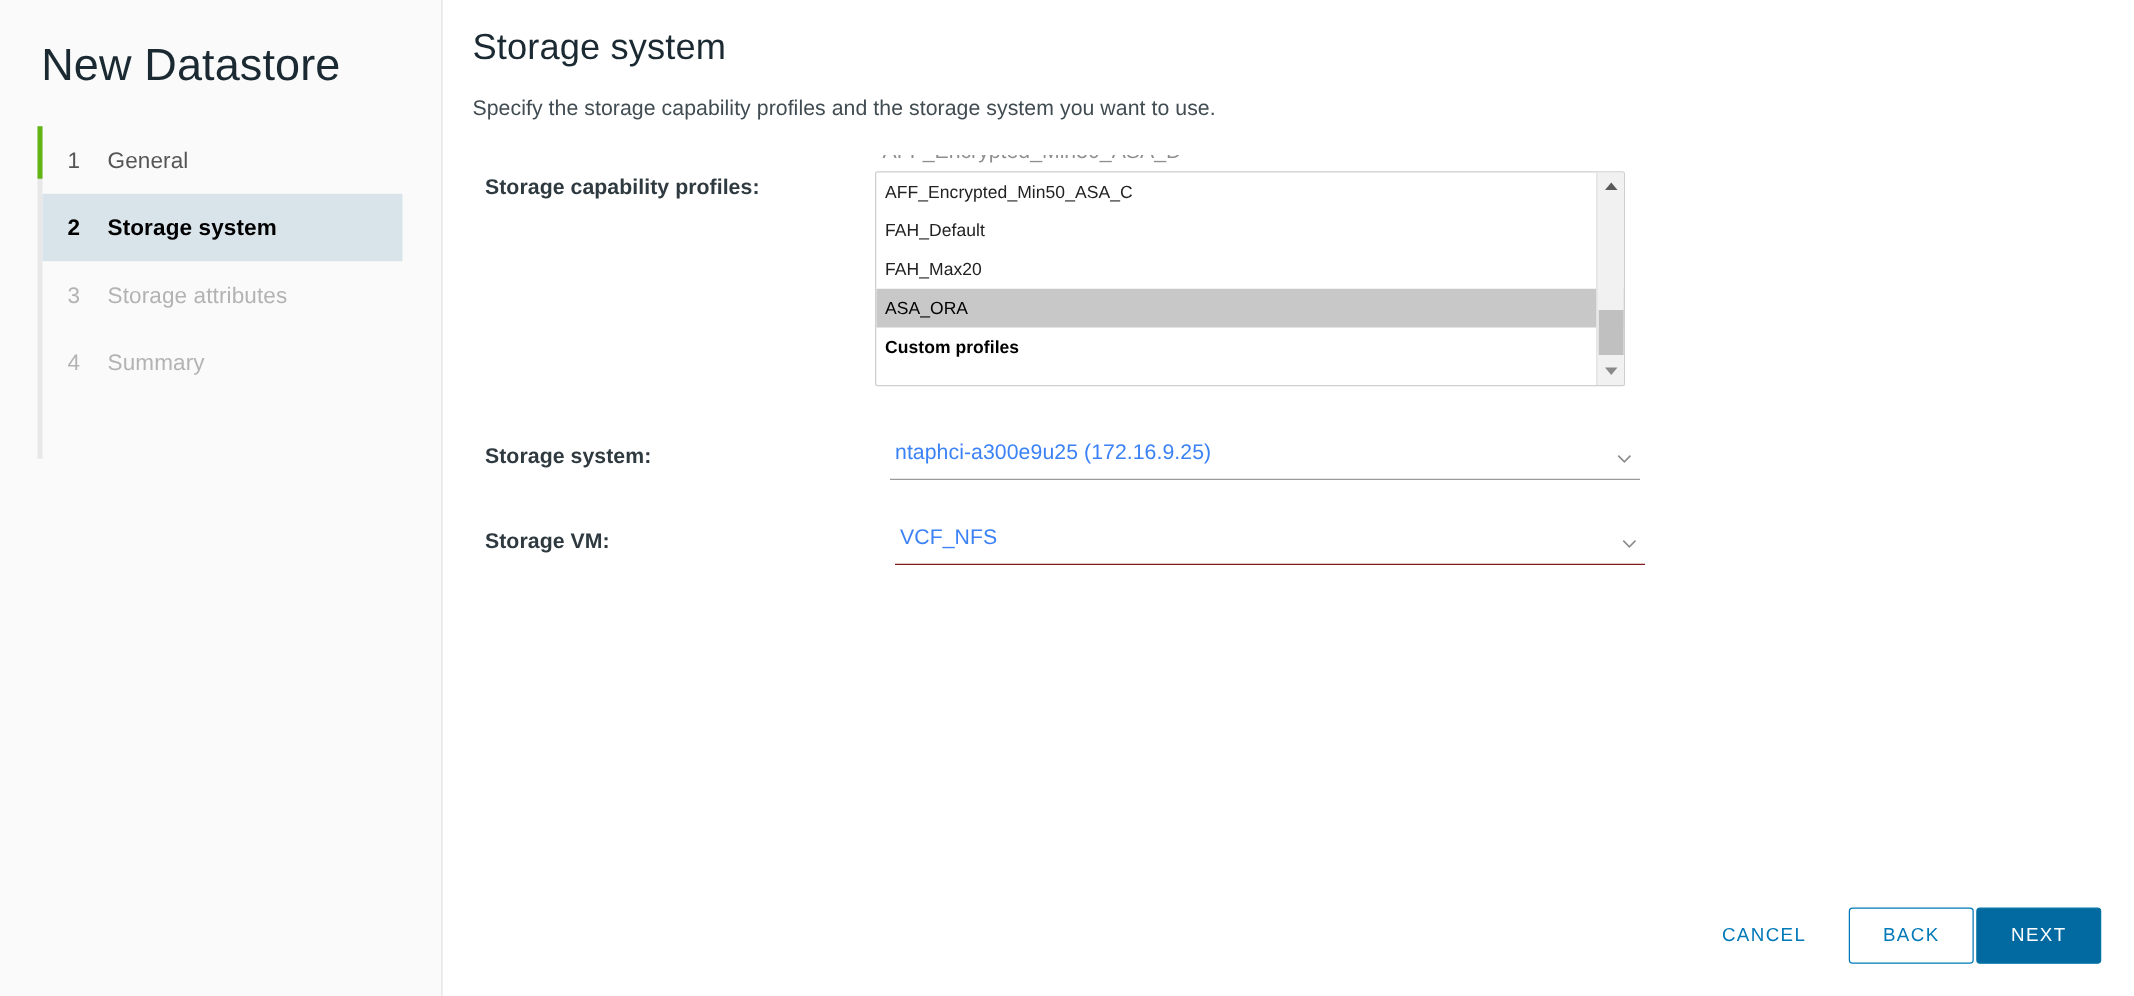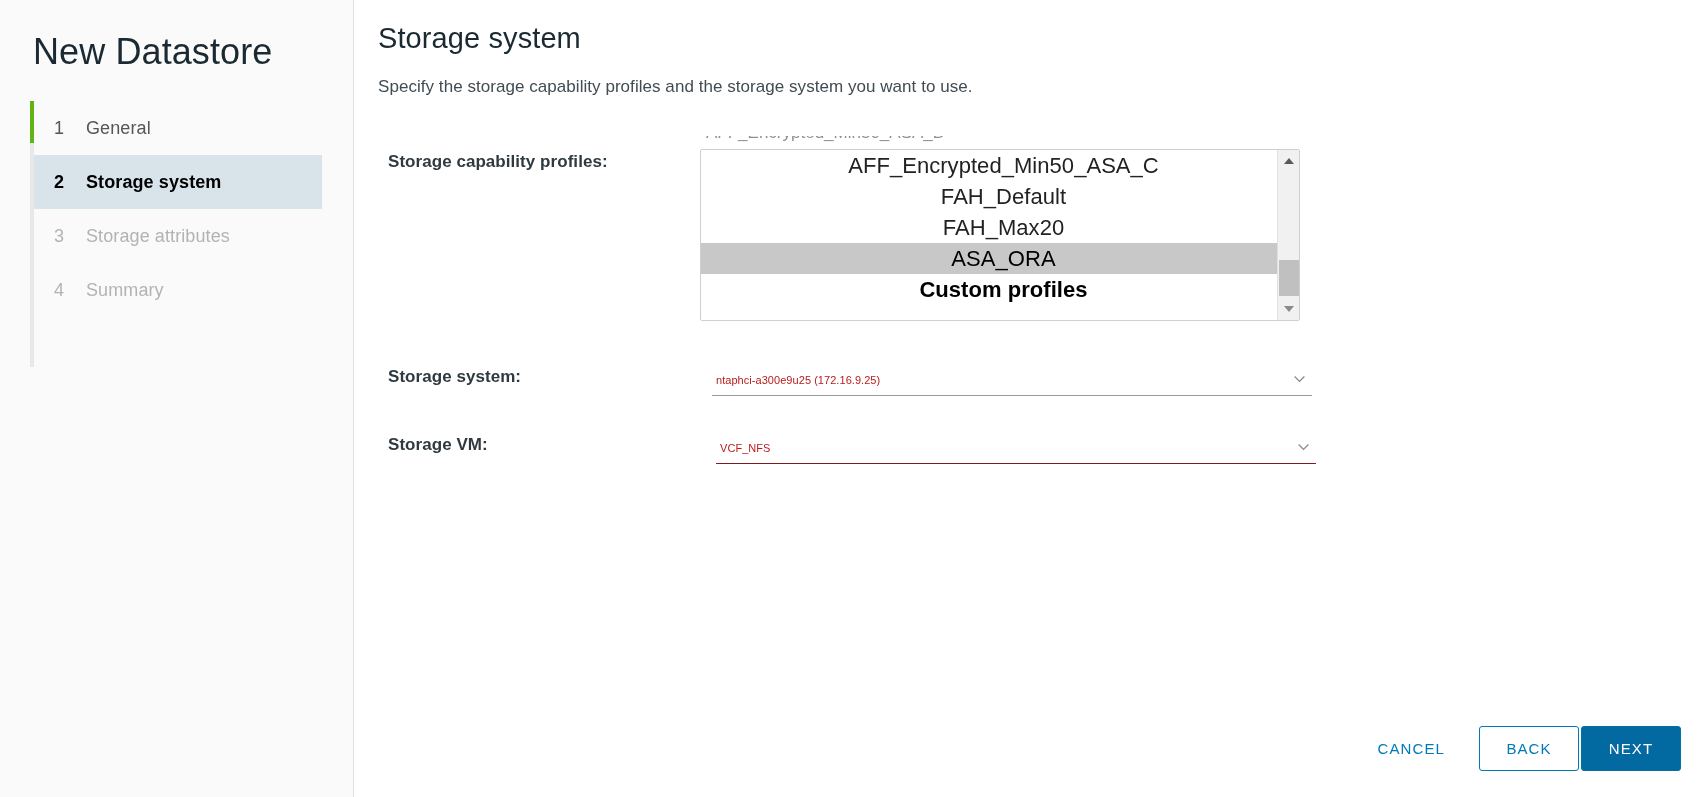--- a/index.html
+++ b/index.html
@@ -111,21 +111,21 @@
   }
 
   .page-subtitle {
     margin-top: 22px;
     font-size: 17px;
     color: #414c52;
     letter-spacing: 0.05px;
   }
 
   .form {
-    margin-top: 52px;
+    margin-top: 40px;
     position: relative;
   }
 
   .form-row {
     display: flex;
     align-items: flex-start;
     position: relative;
   }
 
   .form-label {
@@ -178,25 +178,24 @@
     position: absolute;
     top: 0;
     left: 0;
     right: 0;
   }
 
   .list-item {
     height: 31px;
     line-height: 31px;
     padding-left: 7px;
-    font-size: 22px;
+    font-size: 14px;
     color: #222222;
     white-space: nowrap;
     letter-spacing: 0.05px;
-    text-align: center;
   }
 
   .list-item.group {
     font-weight: 700;
     color: #000000;
   }
 
   .list-item.selected {
     background: #c8c8c8;
     color: #000000;
@@ -243,25 +242,24 @@
     top: 110px;
     background: #c0c0c0;
   }
 
   
   .select {
     position: relative;
     width: 600px;
     height: 32px;
     display: flex;
-    align-items: center;
     border-bottom: 1px solid #9a9a9a;
     padding: 0 26px 0 4px;
-    font-size: 11px;
-    color: #b91c1c;
+    font-size: 17px;
+    color: #3b82f6;
     background: transparent;
     letter-spacing: 0.05px;
   }
 
   .select.focused {
     border-bottom: 1px solid #7f1d1d;
   }
 
   .chev {
     position: absolute;

